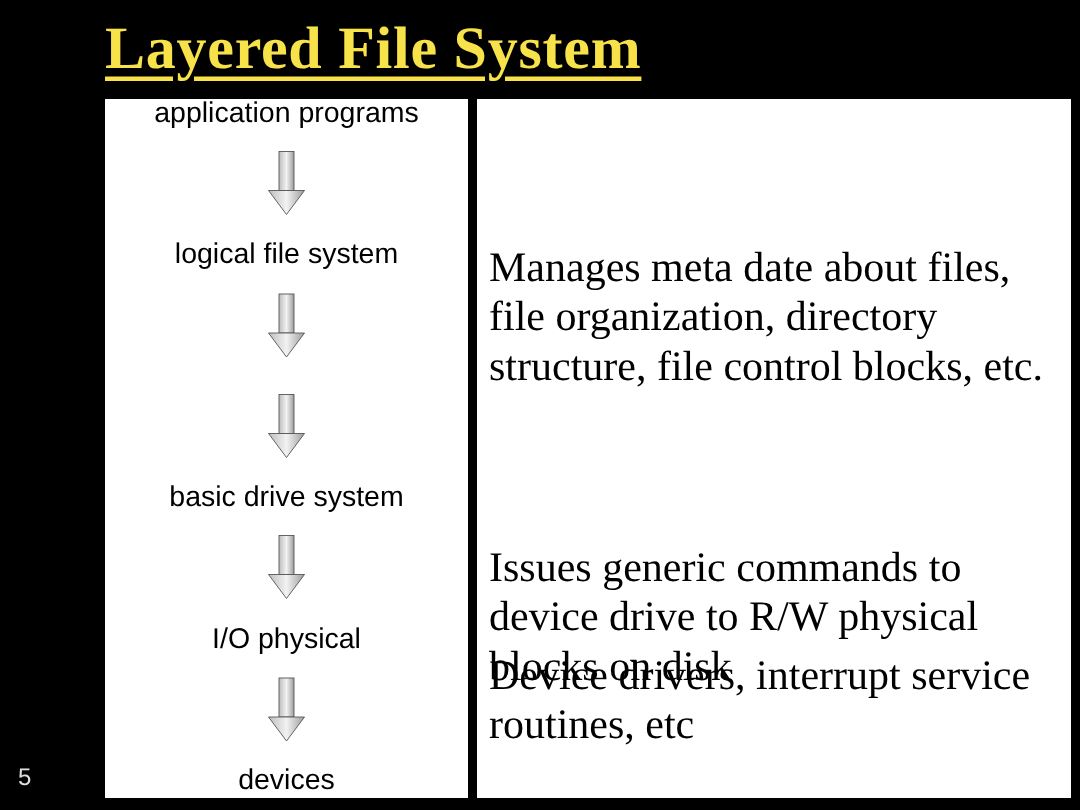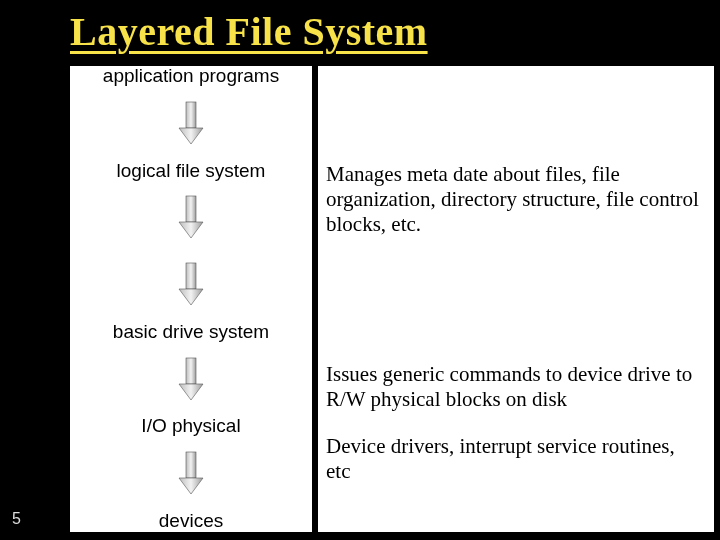--- a/index.html
+++ b/index.html
@@ -72,21 +72,21 @@
     width: 396px;
     height: 466px;
     background: #fff;
     box-sizing: border-box;
   }
   .note {
     position: absolute;
     left: 8px;
     right: 10px;
     color: #000;
-    font-size: 21px;
+    font-size: 28px;
     line-height: 1.18;
   }
   .note1 { top: 96px; }
   .note2 { top: 196px; }
   .note3 { top: 296px; }
   .note4 { top: 368px; }
 </style>
 </head>
 <body>
 

